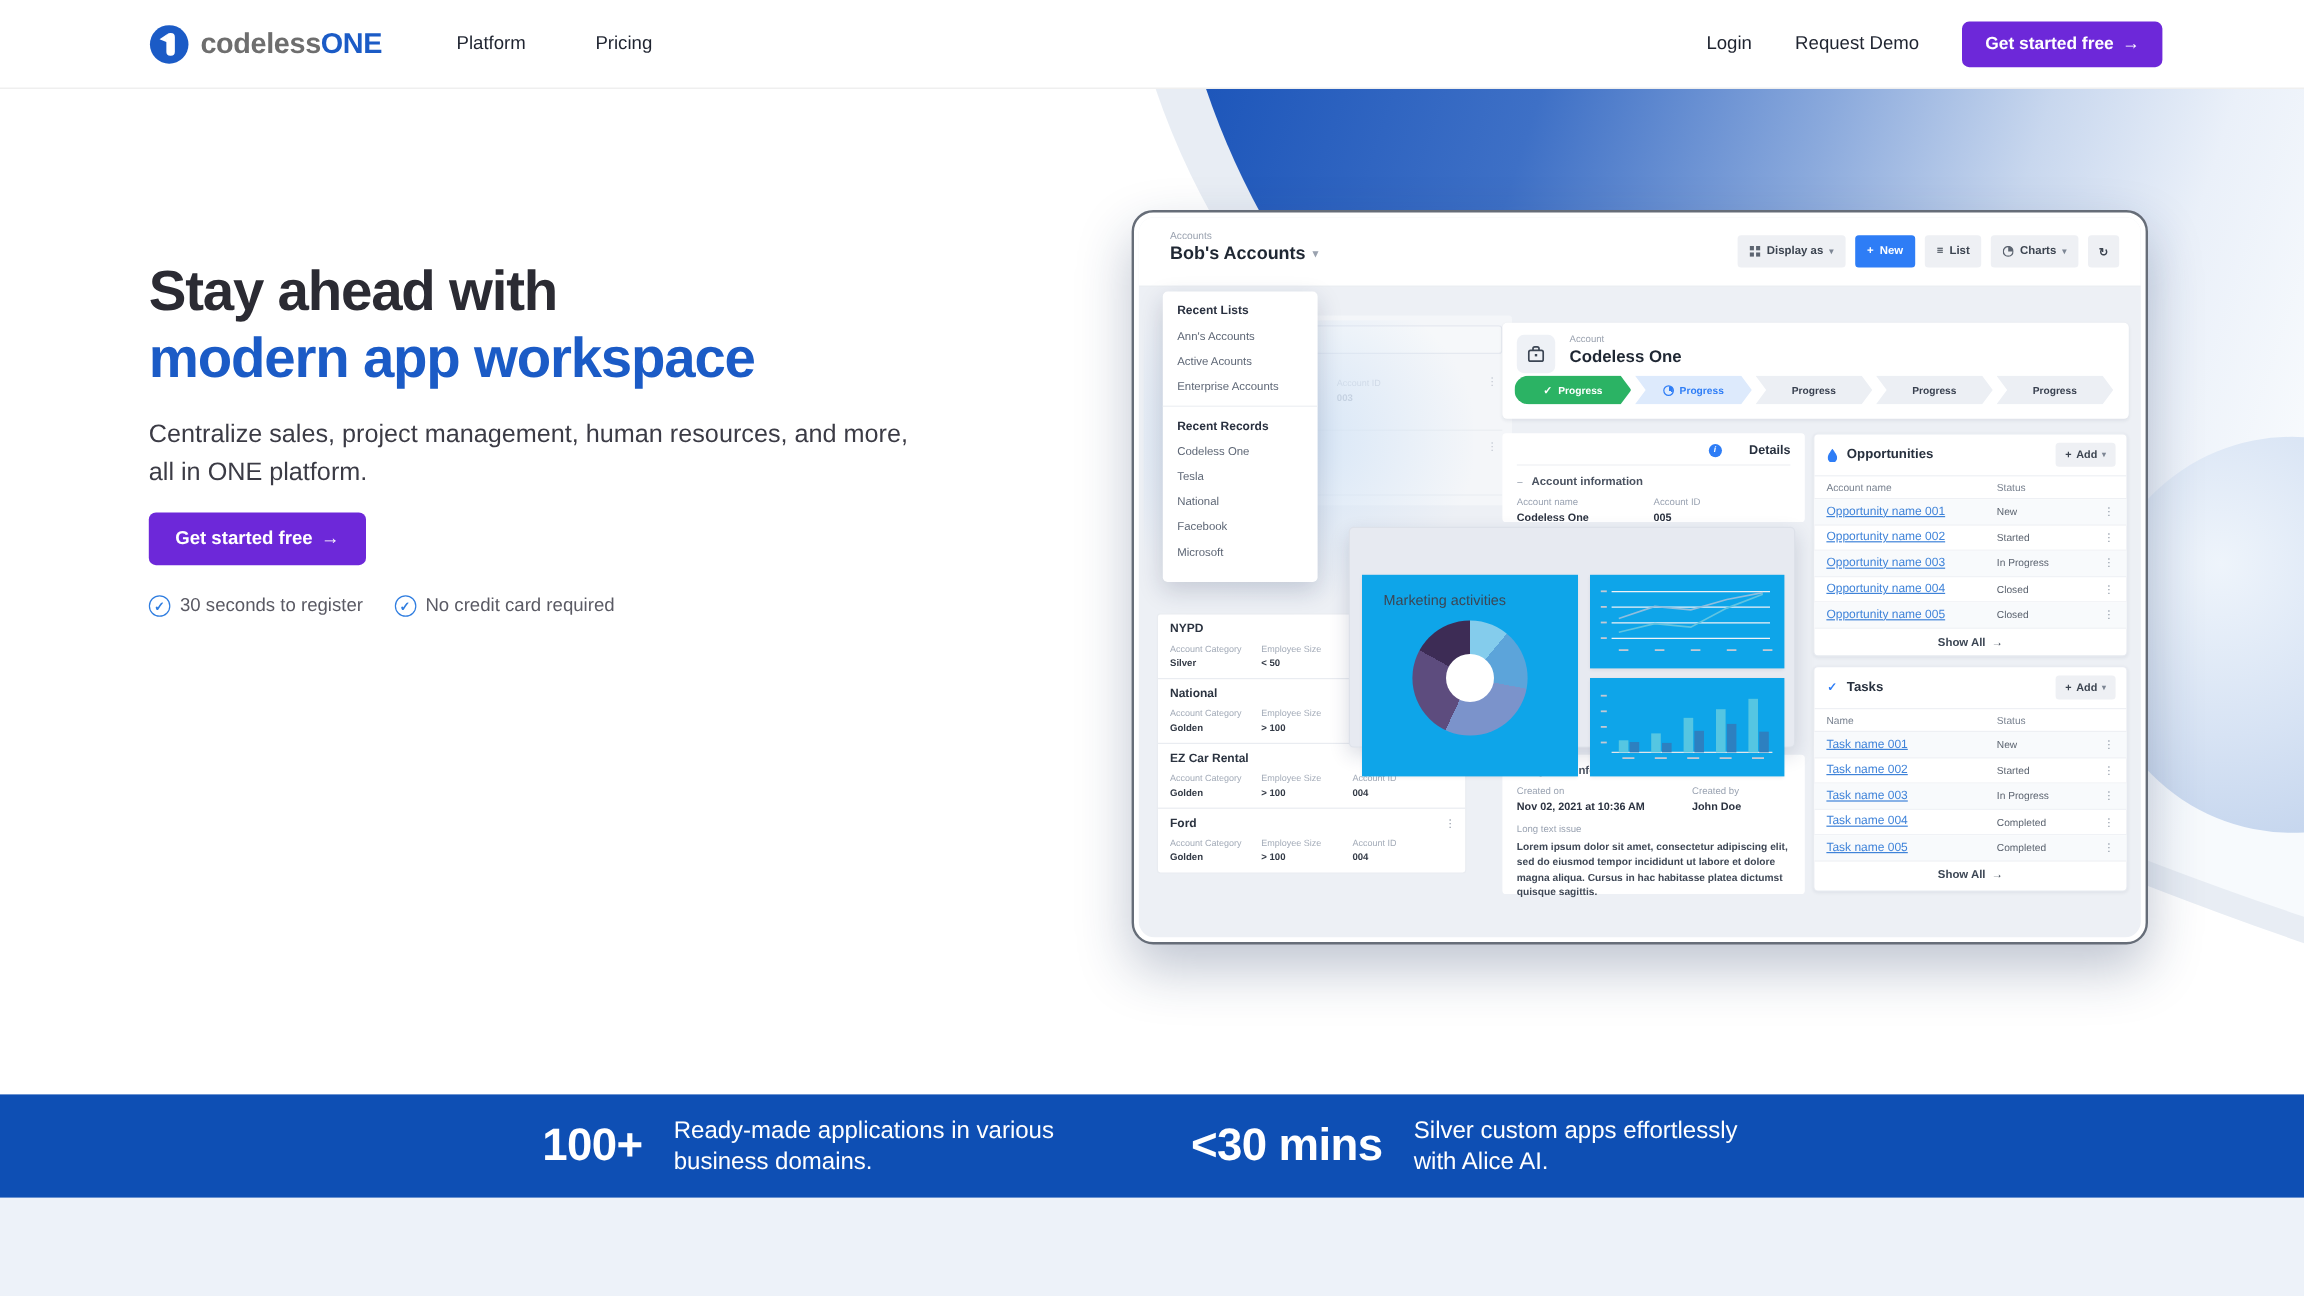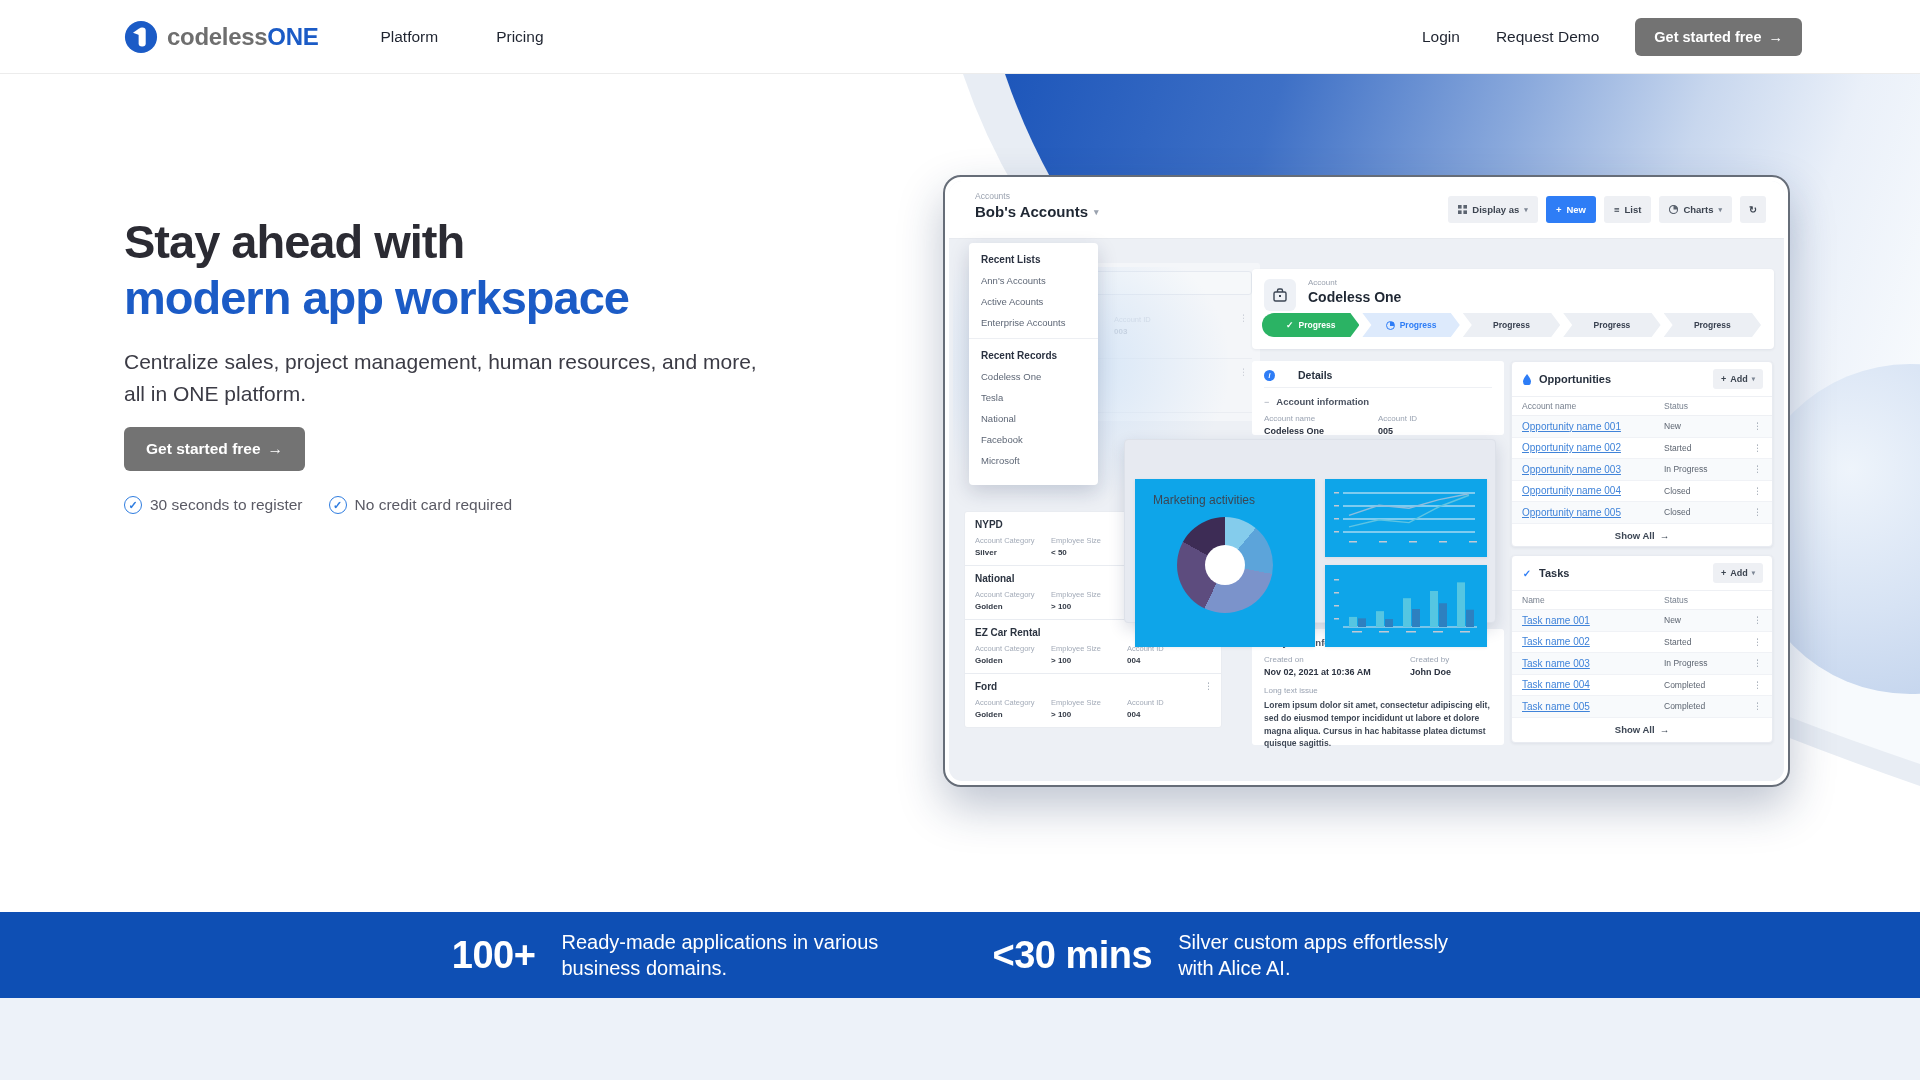--- a/index.html
+++ b/index.html
@@ -10,21 +10,21 @@
   .navbar { position:relative; z-index:10; height:74px; background:#fff;
     border-bottom:1px solid #ececec; display:flex; align-items:center;
     padding:0 118px 0 124px; }
   .logo { display:flex; align-items:center; gap:9px; }
   .logo-text { font-size:24px; font-weight:700; letter-spacing:-0.3px; }
   .logo-gray { color:#6e6e6e;margin-top:44px; } .logo-blue { color:#1b5bc6;text-align:center; }
   .nav-links { display:flex; gap:58px; margin-left:62px; }
   .nav-link { font-size:15.5px; color:#1f2430; cursor:pointer; }
   .nav-right { margin-left:auto; display:flex; align-items:center; gap:36px; }
   .nav-right .nav-link { color:#1f2430; }
-  .btn-red { background:#737373; color:#fff; border:none; border-radius:6px;
+  .btn-red { background:#6d28d9; color:#fff; border:none; border-radius:6px;
     font-size:14.5px; font-weight:600; padding:11px 19px; cursor:pointer;
     display:inline-flex; align-items:center; gap:7px;
     font-family:"Liberation Sans",sans-serif; }
 
   
   .hero { position:relative; height:838px; background:#fff; overflow:hidden; }
   .hero-bg { position:absolute; inset:0; z-index:0; }
   .bg-light-circle { position:absolute; z-index:1; left:1745px; top:290px;
     width:330px; height:330px; border-radius:50%;
     background:radial-gradient(circle at 32% 32%, #eef4fb 0%, #d7e3f4 45%, #b7cbe9 100%); }
@@ -127,21 +127,21 @@
     clip-path:polygon(0 0, calc(100% - 9px) 0, 100% 50%, calc(100% - 9px) 100%, 0 100%);
     border-radius:12px 0 0 12px; }
   .step.active { background:#ddeafc; color:#2e7df6; }
   .step .check { font-size:9px; }
   .prog-ico { width:9px; height:9px; border-radius:50%; border:1.2px solid #2e7df6;
     background:conic-gradient(#2e7df6 0 30%, transparent 30% 100%); }
 
   .details-card { position:absolute; left:303px; top:122px; width:252px; height:74px;
     background:#fff; border-radius:3px; padding:8px 12px; }
   .panel-title-row { display:flex; align-items:center; gap:23px; border-bottom:1px solid #eef0f4;
-    padding-bottom:6px; }
+    padding-bottom:6px;justify-content:flex-end; }
   .info-ico { width:11px; height:11px; border-radius:50%; background:#2e7df6; color:#fff;
     font-size:7px; font-weight:700; font-style:italic; display:flex; align-items:center;
     justify-content:center; }
   .panel-title { font-size:10.5px; font-weight:700; color:#27303e; }
   .section-row { display:flex; align-items:center; gap:7px; margin-top:8px; }
   .collapse-ico { font-size:9px; color:#9aa2af; }
   .section-title { font-size:9.5px; font-weight:600; color:#4a5260; }
   .field-cols { display:flex; margin-top:7px; }
   .field-col { width:118px; }
   .field-label { font-size:8px; color:#9aa3b2; }

